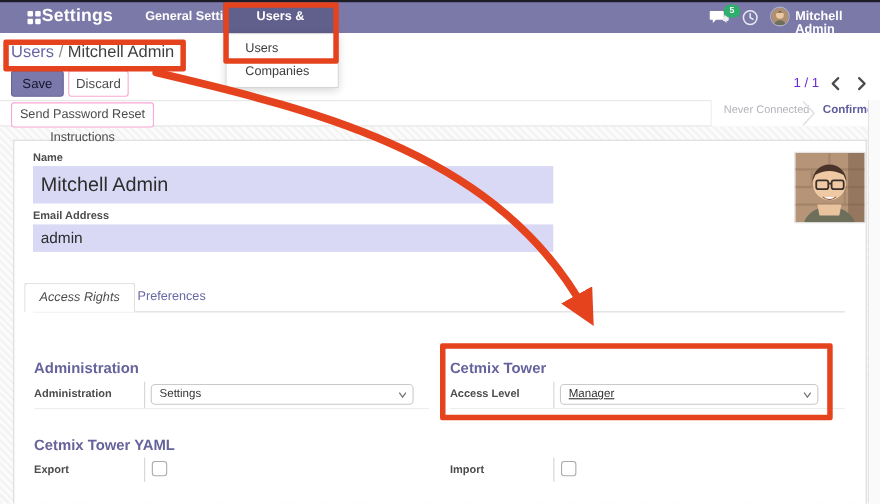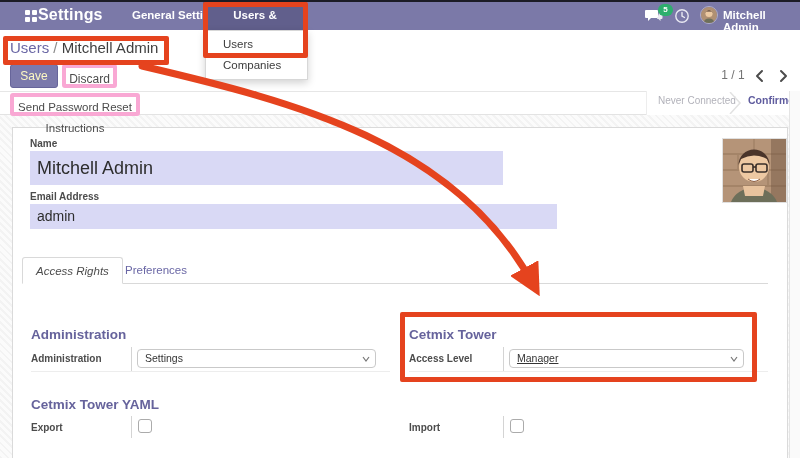--- a/index.html
+++ b/index.html
@@ -33,23 +33,23 @@
   
   .dropdown { left:205px; top:30px; width:103px; background:#fff; border:1px solid #d7d7d7;
     box-shadow:0 3px 8px rgba(0,0,0,.18); z-index:40; padding:3px 0; }
   .dropdown-item { height:21px; line-height:21px; padding-left:17px; font-size:11.5px; color:#3c3c3c; cursor:pointer; }
 
   
   .breadcrumb { left:10px; top:39px; font-size:15px; color:#555; }
   .bc-link { color:#6a67a5; cursor:pointer; }
   .bc-current { color:#3f3f3f; }
   .btn { font-size:12px; border-radius:3px; text-align:center; cursor:pointer; }
-  .btn-primary { background:#7b79ab; border:1px solid #67659a; color:#fef9c3; }
-  .btn-default { background:#fff; border:4px solid #f9a8d4; color:#4c4c4c; }
-  .pager-count { left:714px; top:68px; width:38px; font-size:12px; color:#737373; text-align:center; }
+  .btn-primary { background:#7b79ab; border:1px solid #67659a; color:#0f172a; }
+  .btn-default { background:#fff; border:1px solid #f9a8d4; color:#4c4c4c; }
+  .pager-count { left:714px; top:68px; width:38px; font-size:12px; color:#6d28d9; text-align:center; }
   .pager-arrow { top:66px; width:16px; height:20px; cursor:pointer; }
 
   
   .stripes { left:0; top:91px; width:800px; height:367px;
     background:repeating-linear-gradient(45deg,#f3f3f3 0,#f3f3f3 2px,#fbfbfb 2px,#fbfbfb 5px); z-index:1; }
   .panel-row { left:0; top:91px; width:800px; height:24px; background:#fff;
     border-top:1px solid #e6e6e6; border-bottom:1px solid #e3e3e3; z-index:2; }
   .statusbar { left:646px; top:91px; width:154px; height:24px; background:#fff; border-left:1px solid #ededed; z-index:3; }
   .st-inactive { left:658px; top:95px; font-size:10px; color:#b2b2ba; cursor:pointer; }
   .st-active { left:748px; top:94px; font-size:10.5px; font-weight:bold; color:#5f5c9e; cursor:pointer; }
@@ -165,21 +165,21 @@
     </svg>
 </div>
 <div class="abs st-active" style="z-index:4;">Confirmed</div>
 
 <div class="abs sheet"></div>
 
 <div class="abs fld-label" style="left:30px; top:138px; z-index:3;">Name</div>
 <div class="abs fld-input" style="left:30px; top:151px; width:473px; height:34px; font-size:18px; line-height:34px; padding-left:7px;">Mitchell Admin</div>
 
 <div class="abs fld-label" style="left:30px; top:191px; z-index:3;">Email Address</div>
-<div class="abs fld-input" style="left:30px; top:204px; width:527px; height:25px; font-size:14px; line-height:25px; padding-left:7px;">admin</div>
+<div class="abs fld-input" style="left:30px; top:204px; width:473px; height:25px; font-size:14px; line-height:25px; padding-left:7px;">admin</div>
 
 <div class="abs photo-box">
   <svg width="63" height="63" viewBox="0 0 63 63">
     <rect width="63" height="63" fill="#b59478"></rect>
     <rect x="0" y="14" width="63" height="2" fill="#9a7a5e" opacity="0.6"></rect>
     <rect x="0" y="30" width="63" height="2" fill="#9a7a5e" opacity="0.6"></rect>
     <rect x="0" y="46" width="63" height="2" fill="#9a7a5e" opacity="0.6"></rect>
     <rect x="30" y="0" width="2" height="14" fill="#9a7a5e" opacity="0.5"></rect>
     <rect x="14" y="16" width="2" height="14" fill="#9a7a5e" opacity="0.5"></rect>
     <rect x="44" y="32" width="2" height="14" fill="#9a7a5e" opacity="0.5"></rect>

